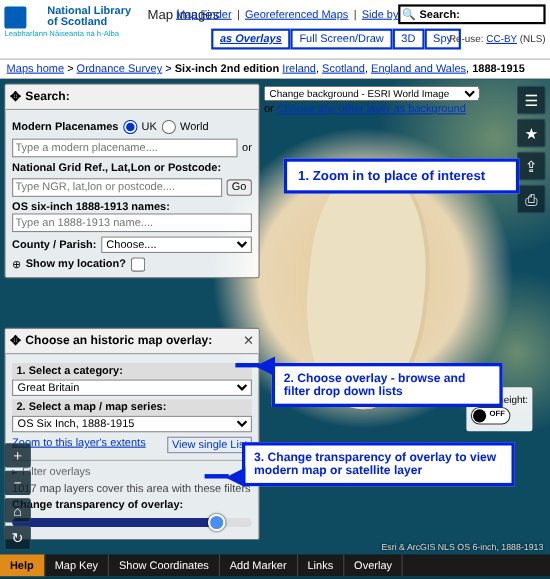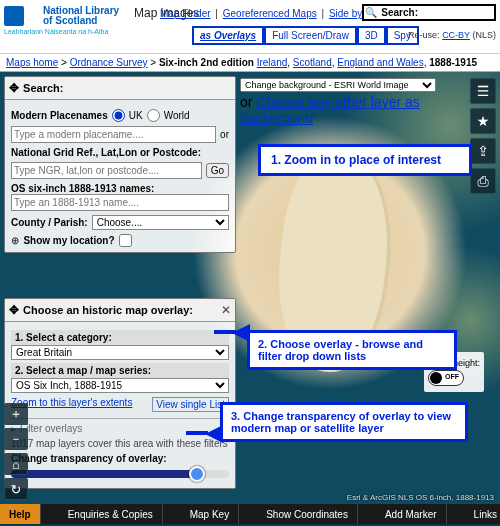--- a/index.html
+++ b/index.html
@@ -57,21 +57,21 @@
   .filter-row { border-top:1px solid #aaa; margin-top:6px; padding-top:4px; display:flex; align-items:center; gap:4px; color:#666; font-size:10px;}
   .count { color:#444; margin-top:4px; }
   .slider-wrap { margin-top:3px; }
   .slider { width:100%; appearance:none; height:14px; background:transparent; }
   .slider::-webkit-slider-runnable-track{ height:8px; background:linear-gradient(to right,#1a2a80 0%,#1a2a80 88%,#ddd 88%,#ddd 100%); border-radius:4px;}
   .slider::-webkit-slider-thumb{ appearance:none; width:16px; height:16px; background:#4a8ef0; border:2px solid #fff; border-radius:50%; margin-top:-4px; box-shadow:0 0 2px #000;}
 
   
   #bg-choose { position:absolute; left:240px; top:6px; width:196px; }
   #bg-choose select { width:100%; font-size:9px; }
-  #bg-choose .or { font-size:14px; margin-top:2px; }
+  #bg-choose .or { font-size:10px; margin-top:2px; }
 
   
   .rtools { position:absolute; right:4px; top:6px; display:flex; flex-direction:column; gap:4px; }
   .rtools .btn { width:26px; height:26px; background:rgba(10,30,40,0.75); border:1px solid #2a4a5a; color:#fff; display:flex; align-items:center; justify-content:center; font-size:14px; cursor:pointer; border-radius:2px;}
   .showh { position:absolute; right:16px; top:280px; background:rgba(255,255,255,0.9); padding:6px 4px; font-size:9px; text-align:right; border-radius:2px; }
   .toggle { width:36px; height:16px; border:1px solid #333; border-radius:8px; background:#fff; position:relative; margin-top:2px; cursor:pointer;}
   .toggle .knob{ position:absolute; left:1px; top:1px; width:12px; height:12px; background:#000; border-radius:50%;}
   .toggle .off{ position:absolute; right:4px; top:2px; font-size:7px; font-weight:bold;}
 
   
@@ -84,21 +84,21 @@
   #anno1 { left:258px; top:72px; width:214px; }
   #anno2 { left:247px; top:242px; width:210px; font-size:11px; padding:5px 8px;margin-top:16px;}
   #anno3 { left:220px; top:330px; width:248px; font-size:11px; padding:5px 8px;}
   .arrow { position:absolute; width:0; height:0; }
   .arrow2 { left:232px; top:252px; border-top:9px solid transparent; border-bottom:9px solid transparent; border-right:18px solid #0022dd;}
   .arrow3 { left:205px; top:353px; border-top:9px solid transparent; border-bottom:9px solid transparent; border-right:18px solid #0022dd;}
   .arrow2b { position:absolute; left:214px; top:258px; width:22px; height:4px; background:#0022dd;}
   .arrow3b { position:absolute; left:186px; top:359px; width:22px; height:4px; background:#0022dd;}
 
   
-  .ftr { position:absolute; left:0; bottom:0; width:500px; height:20px; background:#1a1a1a; display:flex;gap:18px; }
+  .ftr { position:absolute; left:0; bottom:0; width:500px; height:20px; background:#1a1a1a; display:flex; }
   .ftr .cell { color:#fff; font-size:10px; padding:3px 9px; border-right:1px solid #444; cursor:pointer; display:flex; align-items:center; white-space:nowrap;}
   .ftr .help { background:#e08a1a; color:#000; font-weight:bold;}
 </style>
 </head>
 <body>
 
 <div class="hdr">
   <div class="logo">
     <div class="logo-top">
       <div class="logo-sq"></div>
@@ -245,20 +245,19 @@
   <div id="anno1" class="anno">1.   Zoom in to place of interest</div>
   <div id="anno2" class="anno">2. Choose overlay - browse and filter drop down lists</div>
   <div class="arrow2b"></div>
     <div class="arrow arrow2"></div>
   <div id="anno3" class="anno">3. Change transparency of overlay to view modern map or satellite layer</div>
   <div class="arrow3b"></div>
     <div class="arrow arrow3"></div>
 
   <div class="ftr">
     <div class="cell help">Help</div>
-    <div class="cell">Enquiries &amp; Copies</div>
     <div class="cell">Map Key</div>
     <div class="cell">Show Coordinates</div>
     <div class="cell">Add Marker</div>
     <div class="cell">Links</div>
     <div class="cell">Overlay</div>
   </div>
 </div>
 
 </body></html>

